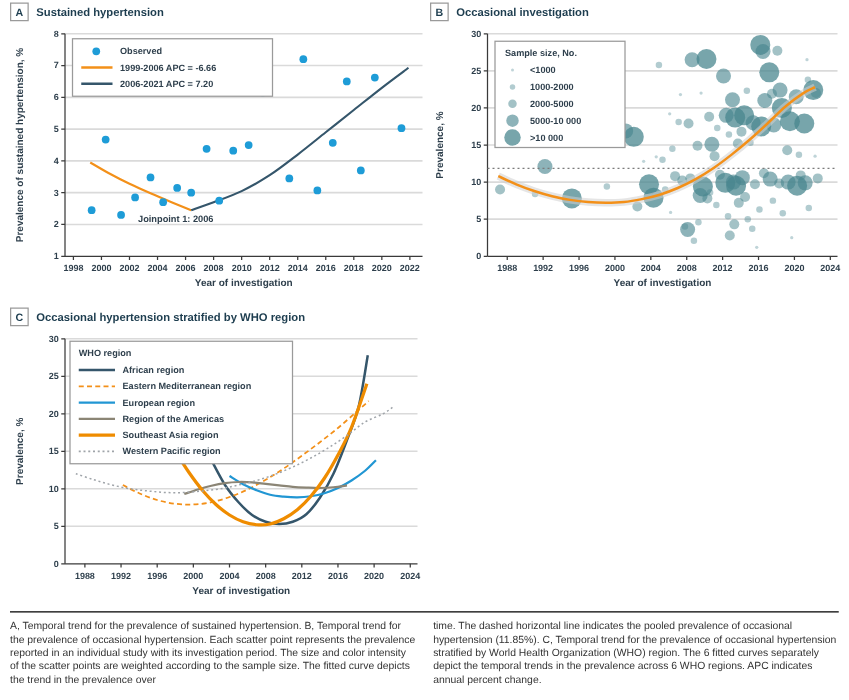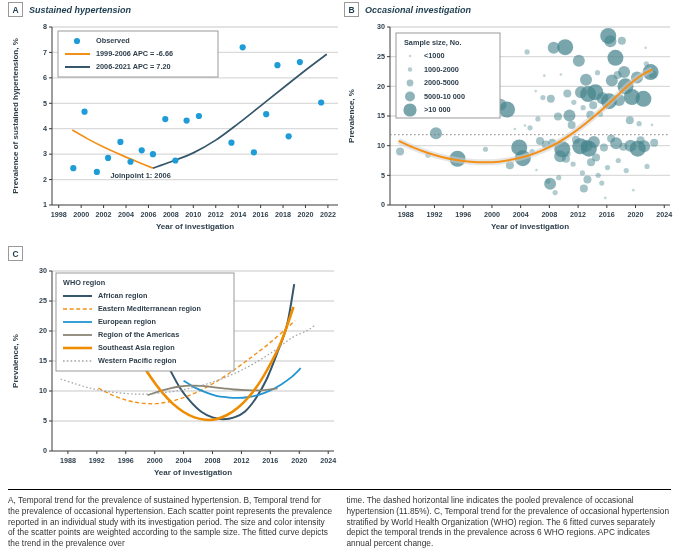--- a/index.html
+++ b/index.html
@@ -5,21 +5,21 @@
   html,body{margin:0;padding:0;background:#fff;width:679px;height:560px;overflow:hidden;
     font-family:"Liberation Sans",sans-serif;}
   #canvas{position:relative;width:679px;height:560px;background:#fff;}
   .panel{position:absolute;}
   .panelA{left:8px;top:2px;width:334px;height:242px;}
   .panelB{left:344px;top:2px;width:334px;height:242px;}
   .panelC{left:8px;top:246px;width:334px;height:246px;}
   .phead{display:flex;align-items:center;gap:6px;height:15px;margin-bottom:2px;}
   .pletter{width:13px;height:13px;border:1px solid #9a9a9a;display:flex;align-items:center;
     justify-content:center;font-size:8.5px;font-weight:700;color:#1d3d4f;background:#fff;}
-  .ptitle{font-size:9px;font-weight:700;color:#1d3d4f;font-style:italic;}
+  .ptitle{font-size:9px;font-weight:700;color:#1d3d4f;}
   svg{display:block;}
   svg text{font-family:"Liberation Sans",sans-serif;}
   .tick{font-size:7.2px;font-weight:700;fill:#2e3f4c;}
   .axlab{font-size:8px;font-weight:700;fill:#2e3f4c;}
   .leg{font-size:7.3px;font-weight:700;fill:#2e3f4c;}
   .anno{font-size:7.4px;font-weight:700;fill:#2e3f4c;}
   #caption{position:absolute;left:8px;top:489px;width:663px;border-top:1.6px solid #000;
     padding-top:5px;display:flex;gap:14px;justify-content:center;}
   .capcol{width:50%;font-size:8.3px;line-height:1.3;color:#333;}
 </style>
@@ -298,20 +298,21 @@
           <text x="80" y="77.5" dy="0.34em" class="leg">5000-10 000</text>
           <circle cx="66" cy="91" r="6.6" fill="#47858e" fill-opacity="0.74"></circle>
           <text x="80" y="91" dy="0.34em" class="leg">&gt;10 000</text>
         </g>
       </svg>
   </div>
 
   <div class="panel panelC">
     <div class="phead">
       <div class="pletter">C</div>
+      <div class="ptitle">Occasional hypertension stratified by WHO region</div>
     </div>
     <svg id="svgC" width="334" height="228">
         <g>
           <line x1="44" x2="326" y1="158" y2="158" stroke="#dadada" stroke-width="1.3"></line>
           <line x1="44" x2="326" y1="128" y2="128" stroke="#dadada" stroke-width="1.3"></line>
           <line x1="44" x2="326" y1="98" y2="98" stroke="#dadada" stroke-width="1.3"></line>
           <line x1="44" x2="326" y1="68" y2="68" stroke="#dadada" stroke-width="1.3"></line>
           <line x1="44" x2="326" y1="38" y2="38" stroke="#dadada" stroke-width="1.3"></line>
           <line x1="44" x2="326" y1="8" y2="8" stroke="#dadada" stroke-width="1.3"></line>
           <line x1="44" x2="44" y1="8" y2="188" stroke="#3a3a3a" stroke-width="1"></line>

